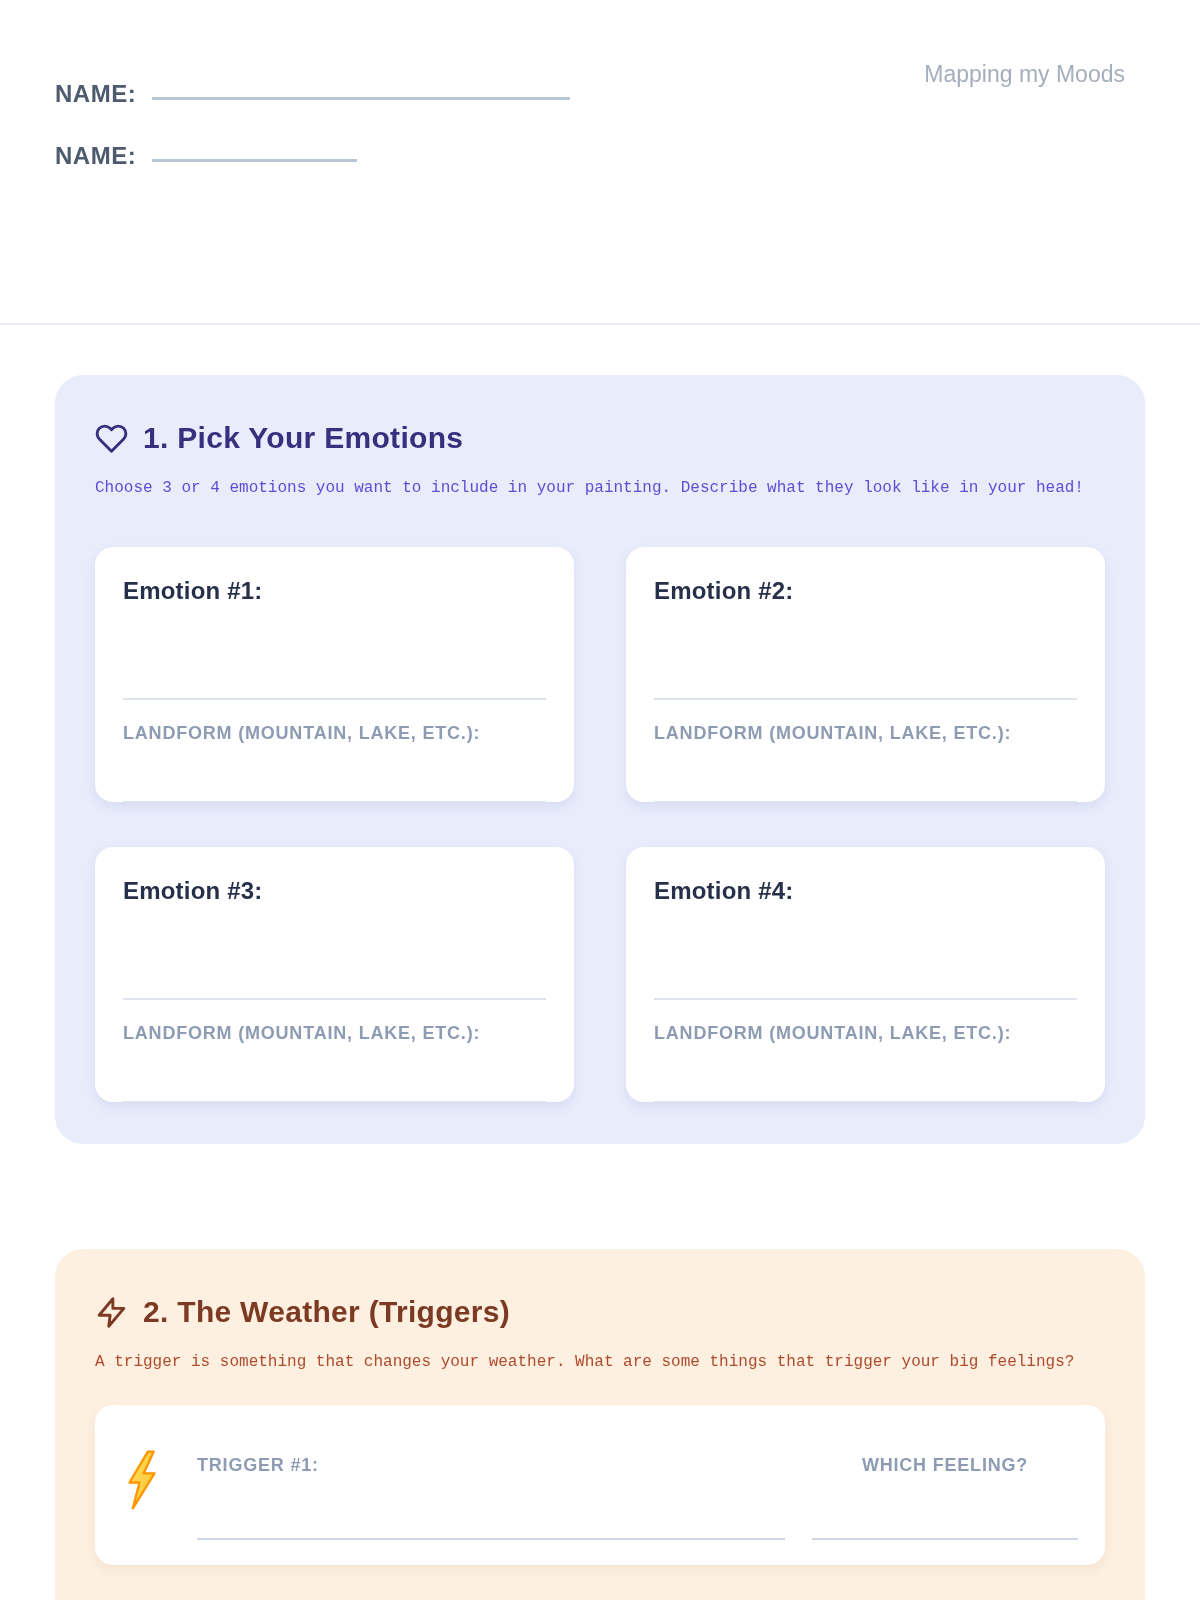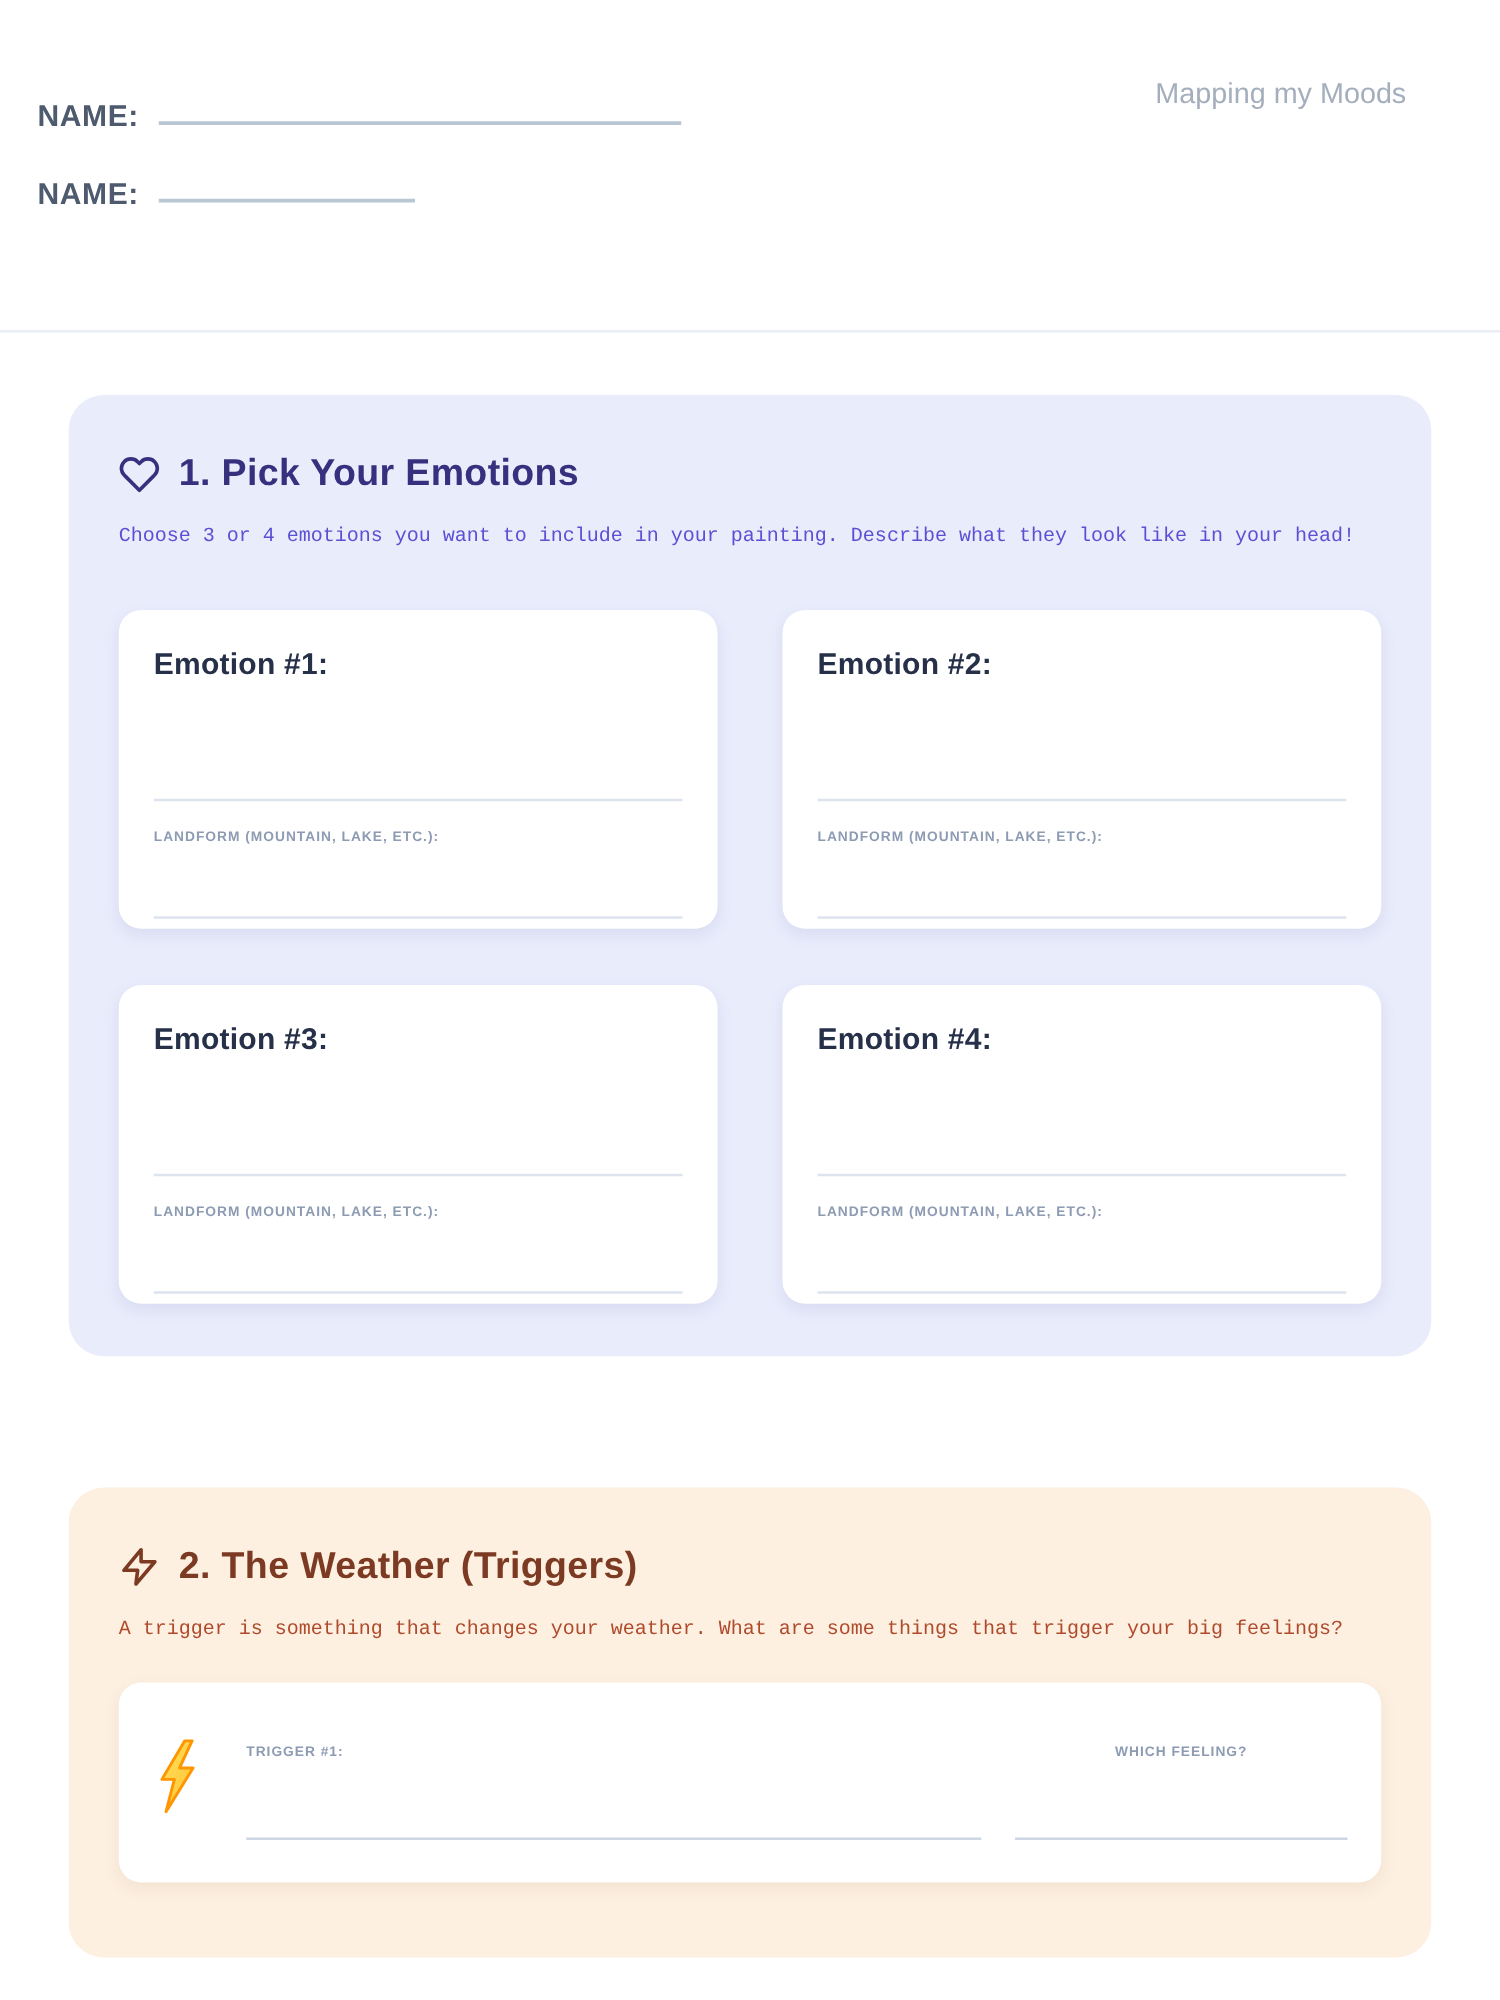--- a/index.html
+++ b/index.html
@@ -6,24 +6,24 @@
   html, body { width: 1200px; }
   body {
     width: 1200px; height: 1600px; overflow: hidden;
     background: #ffffff;
     font-family: "Liberation Sans", sans-serif;
   }
 
   
   .header {
     position: relative;
-    height: 266px;
+    height: 325px;
     background: #ffffff;
     border-bottom: 2px solid #e9eef6;
-    padding: 50px 75px 0 30px;
+    padding: 50px 75px 0 55px;
   }
   .field-row { display: flex; align-items: center; }
   .field-row.name { margin-top: 30px; }
   .field-row.date { margin-top: 34px; }
   .field-label {
     font-size: 24px; font-weight: bold; color: #4e5a6e; letter-spacing: 0.5px;
   }
   .field-line { display: inline-block; border-bottom: 3px solid #b9c6d4; margin-left: 16px; position: relative; top: 4px; }
   .field-line.name-line { width: 418px; }
   .field-line.date-line { width: 205px; }
@@ -57,21 +57,21 @@
   }
   .emotion-card {
     background: #ffffff; border-radius: 18px; height: 255px;
     padding: 30px 28px 0 28px;
     box-shadow: 0 5px 12px rgba(96, 110, 175, 0.12);
   }
   .emotion-card h3 { font-size: 24px; font-weight: bold; color: #273049; letter-spacing: 0.2px; }
   .write-line { border-bottom: 2px solid #dee4ee; height: 0; }
   .emotion-card .line-1 { margin-top: 93px; }
   .small-label {
-    font-size: 11px; font-weight: bold; color: #8d9bb3; letter-spacing: 0.8px;
+    font-size: 18px; font-weight: bold; color: #8d9bb3; letter-spacing: 0.8px;
   }
   .emotion-card .small-label { margin-top: 23px; }
   .emotion-card .line-2 { margin-top: 57px; }
 
   
   .panel-peach { margin-top: 105px; background: #fdf0e1; padding-bottom: 60px; }
   .panel-peach h2 { color: #7c3a23; }
   .panel-peach .panel-desc { color: #b04a2c; }
 
   .trigger-card {

